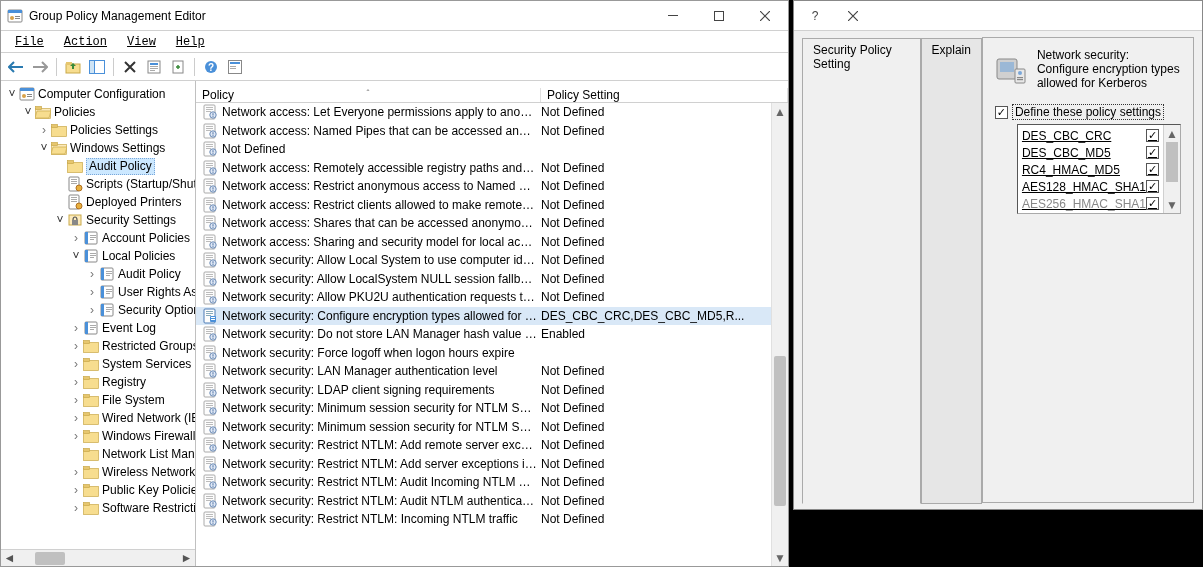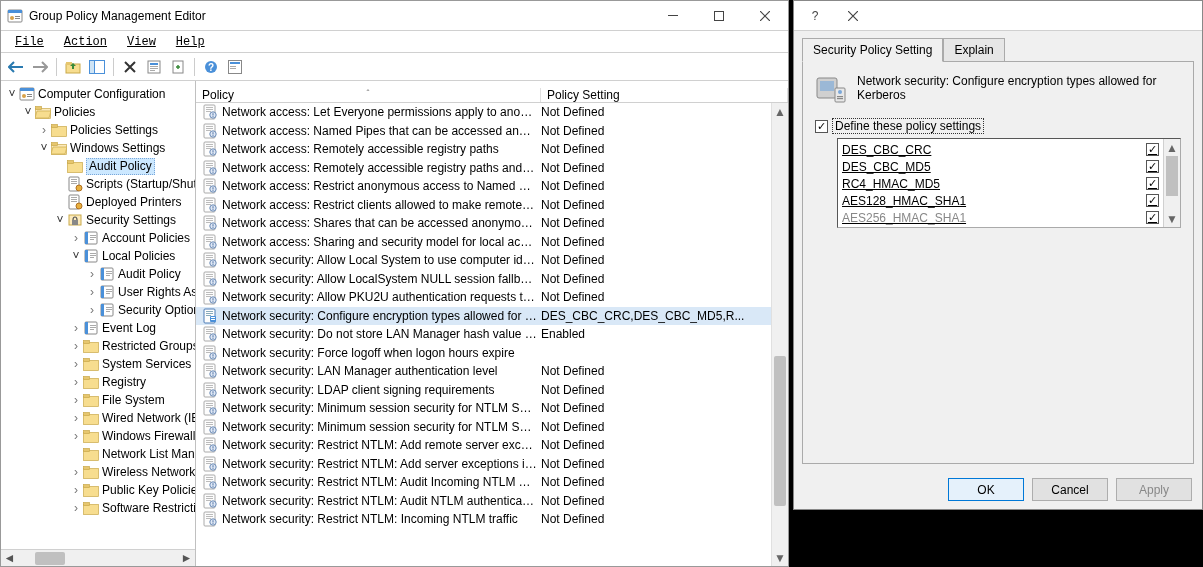--- a/index.html
+++ b/index.html
@@ -79,21 +79,21 @@
 
   
   .dialog {
     width:410px; height:510px;
     background:#f0f0f0;
     border:1px solid #888;
     display:flex; flex-direction:column;
   }
   .dialog .titlebar { background:#fff; border-bottom:1px solid #d0d0d0;}
   .dialog .titlebar .title { overflow:hidden; text-overflow:ellipsis; white-space:nowrap; }
-  .dialog .content { flex:1; padding:6px 8px; display:flex; flex-direction:column;}
+  .dialog .content { flex:1; padding:6px 8px; display:flex; flex-direction:row;}
   .tabs { display:flex; }
   .tabs .tab { padding:4px 10px; border:1px solid #aaa; background:#f0f0f0; font-size:12px; position:relative; top:1px;}
   .tabs .tab.active { background:#f0f0f0; border-bottom:1px solid #f0f0f0; z-index:2;}
   .tabs .tab:not(.active) { background:#e6e6e6; border-bottom:1px solid #aaa;}
   .tabpage { border:1px solid #aaa; flex:1; padding:10px 12px; background:#f0f0f0; display:flex; flex-direction:column;}
   .policy-hdr { display:flex; gap:10px; align-items:center; margin-bottom:14px;}
   .policy-hdr .big-icon { width:32px; height:32px; flex-shrink:0;}
   .policy-hdr .hdr-text { font-size:12px; }
   .define-row { display:flex; align-items:center; gap:4px; margin-bottom:4px;}
   .define-row .lbl { border:1px dotted #333; padding:0 2px;}
@@ -580,21 +580,20 @@
                 <svg width="16" height="16" viewBox="0 0 16 16">
                   <rect x="2" y="1" width="11" height="14" rx="1" fill="#fdfdfd" stroke="#aaa"></rect>
                   <rect x="4" y="3" width="7" height="1" fill="#bbb"></rect>
                   <rect x="4" y="5" width="7" height="1" fill="#bbb"></rect>
                   <rect x="4" y="7" width="5" height="1" fill="#bbb"></rect>
                   <circle cx="11" cy="11" r="3.2" fill="#e0e8f5" stroke="#6a8ab5"></circle>
                   <rect x="10.4" y="9.2" width="1.2" height="2" fill="#6a8ab5"></rect>
                   <circle cx="11" cy="12.2" r="0.7" fill="#6a8ab5"></circle>
                 </svg>
               </span>
-              <span class="name">Network access: Remotely accessible registry paths</span>
               <span class="val">Not Defined</span>
             </div>
             <div class="list-row">
               <span class="ic">
                 <svg width="16" height="16" viewBox="0 0 16 16">
                   <rect x="2" y="1" width="11" height="14" rx="1" fill="#fdfdfd" stroke="#aaa"></rect>
                   <rect x="4" y="3" width="7" height="1" fill="#bbb"></rect>
                   <rect x="4" y="5" width="7" height="1" fill="#bbb"></rect>
                   <rect x="4" y="7" width="5" height="1" fill="#bbb"></rect>
                   <circle cx="11" cy="11" r="3.2" fill="#e0e8f5" stroke="#6a8ab5"></circle>
@@ -979,23 +978,18 @@
             <div class="arrow">▲</div>
             <div class="thumb"></div>
             <div class="arrow" style="position:absolute;bottom:0;left:0;right:0;">▼</div>
           </div>
         </div>
 
         <div style="flex:1"></div>
       </div>
     </div>
 
-    <div class="dlg-buttons">
-      <button class="default"><span>OK</span></button>
-      <button><span>Cancel</span></button>
-      <button class="disabled"><span>Apply</span></button>
-    </div>
 
   </div>
   <div class="black-strip"></div>
   </div>
 
 </div>
 
 </body></html>

